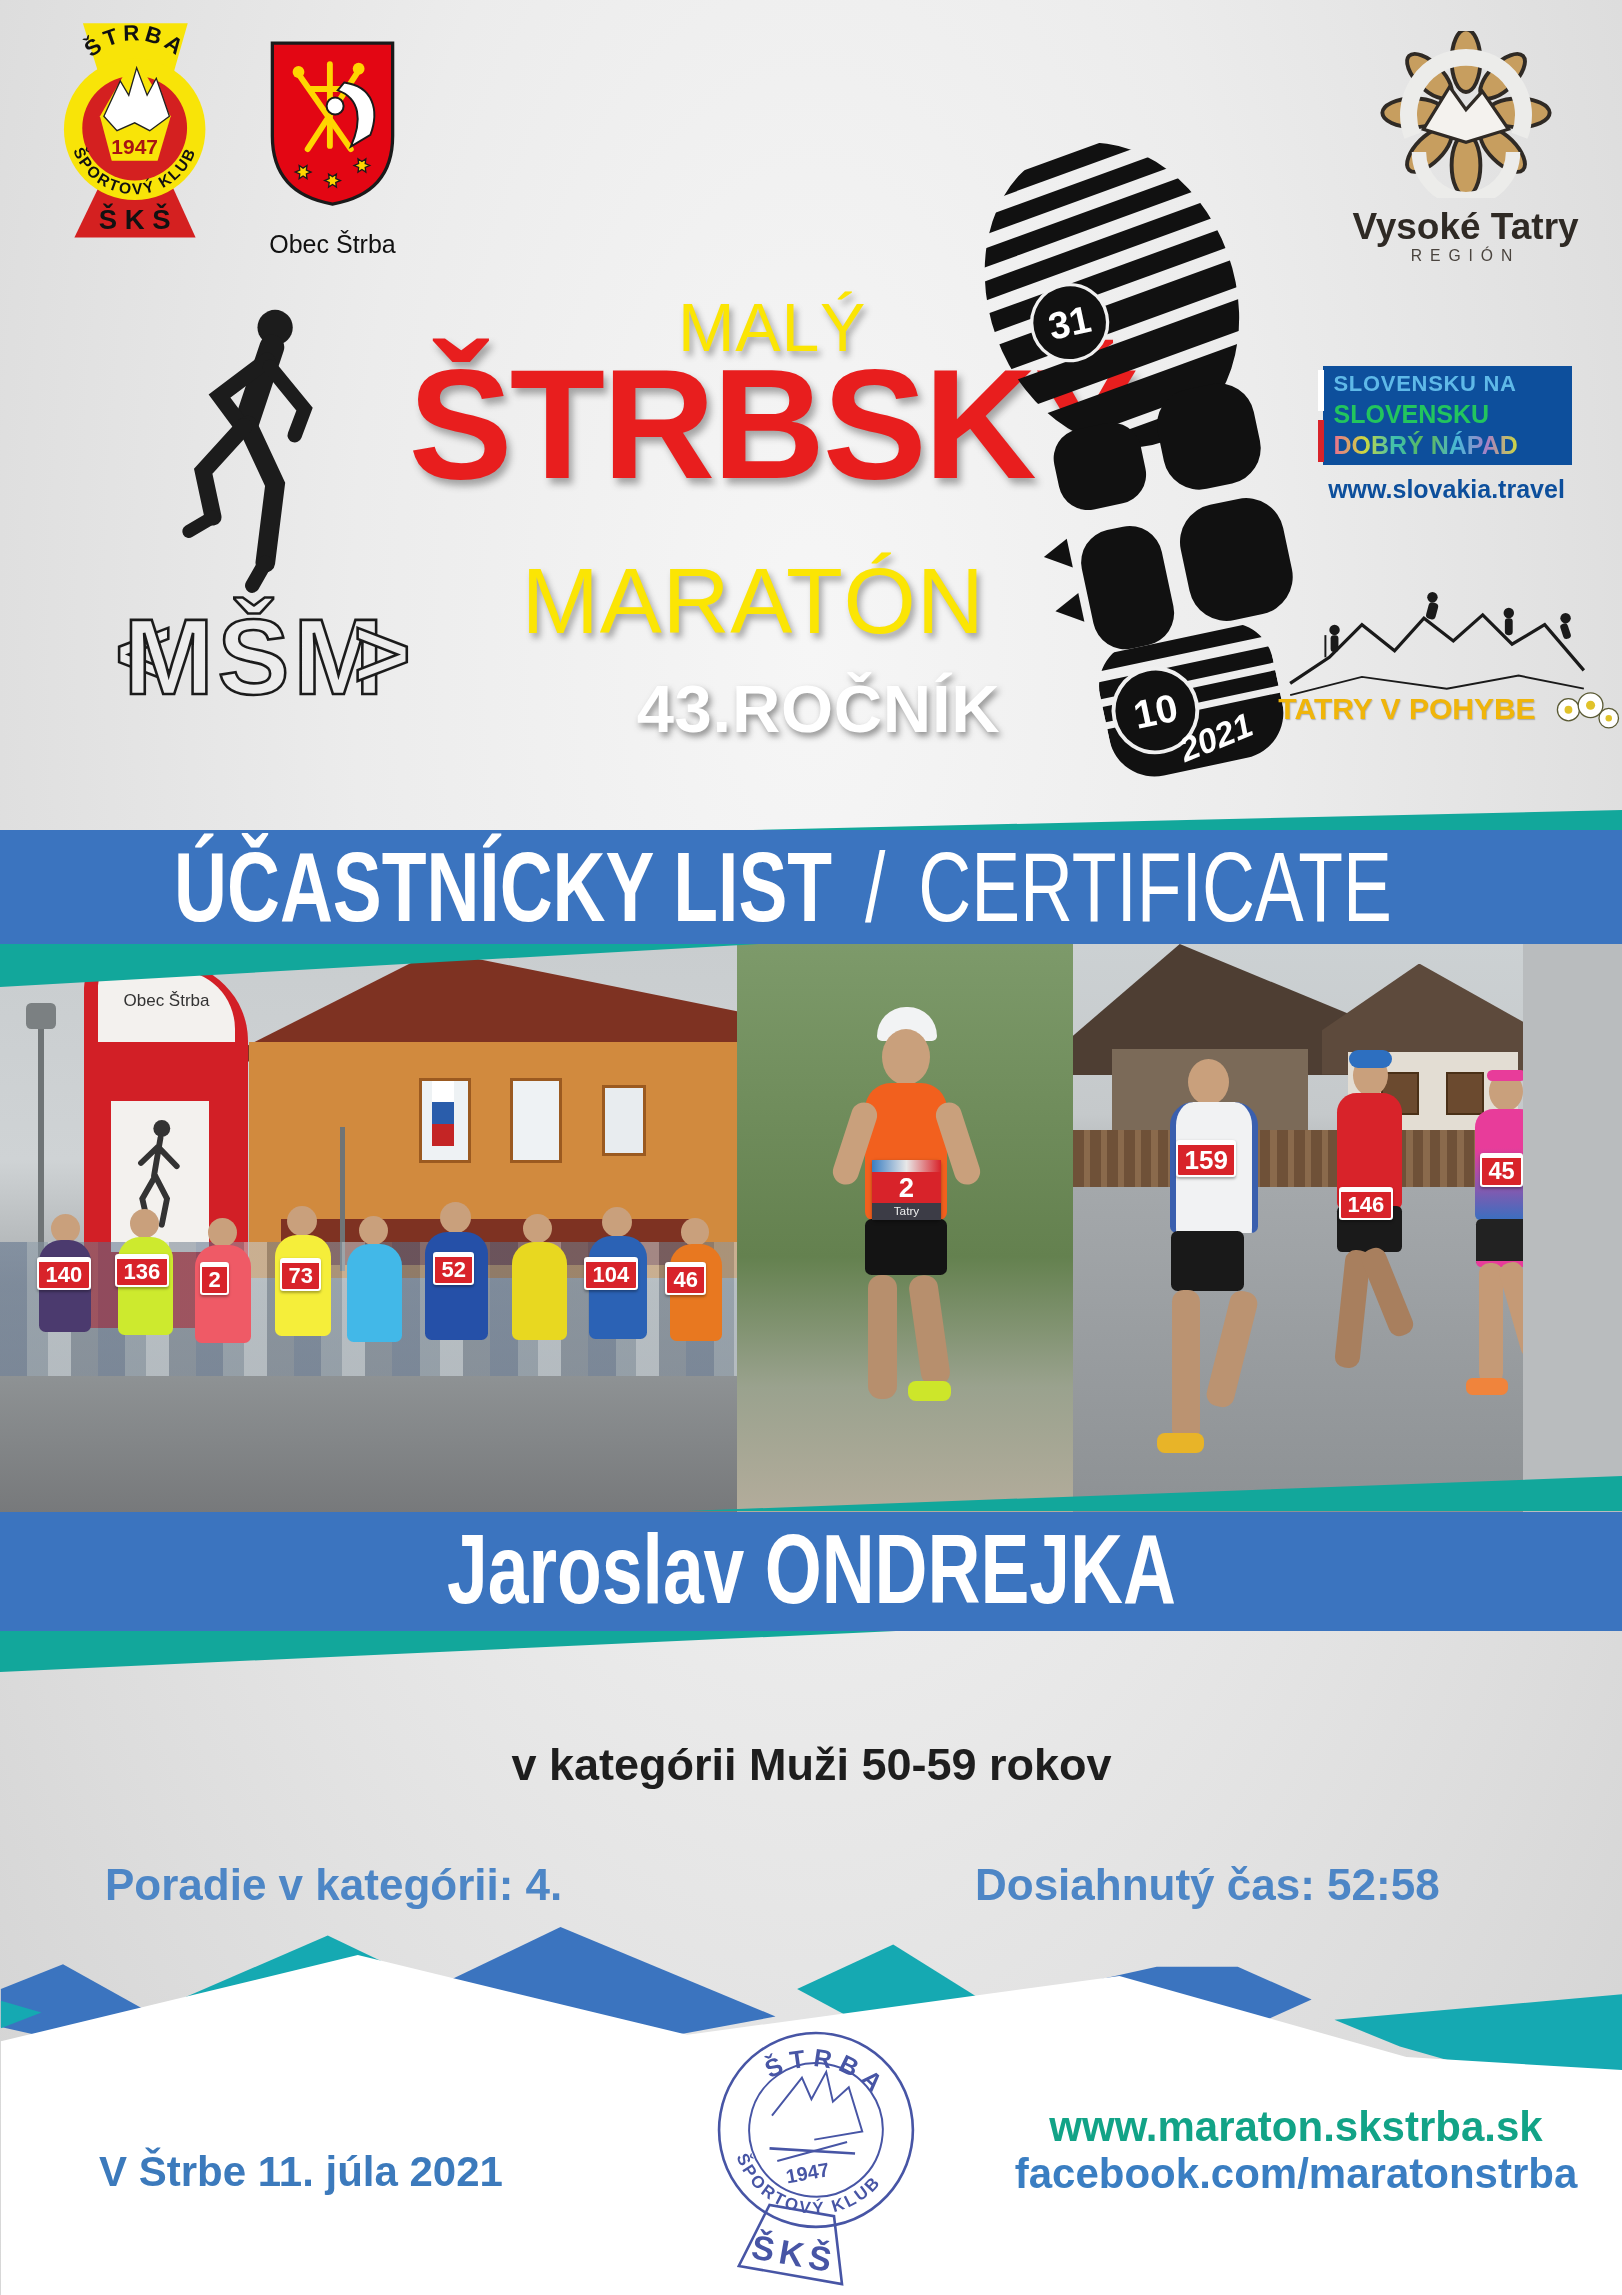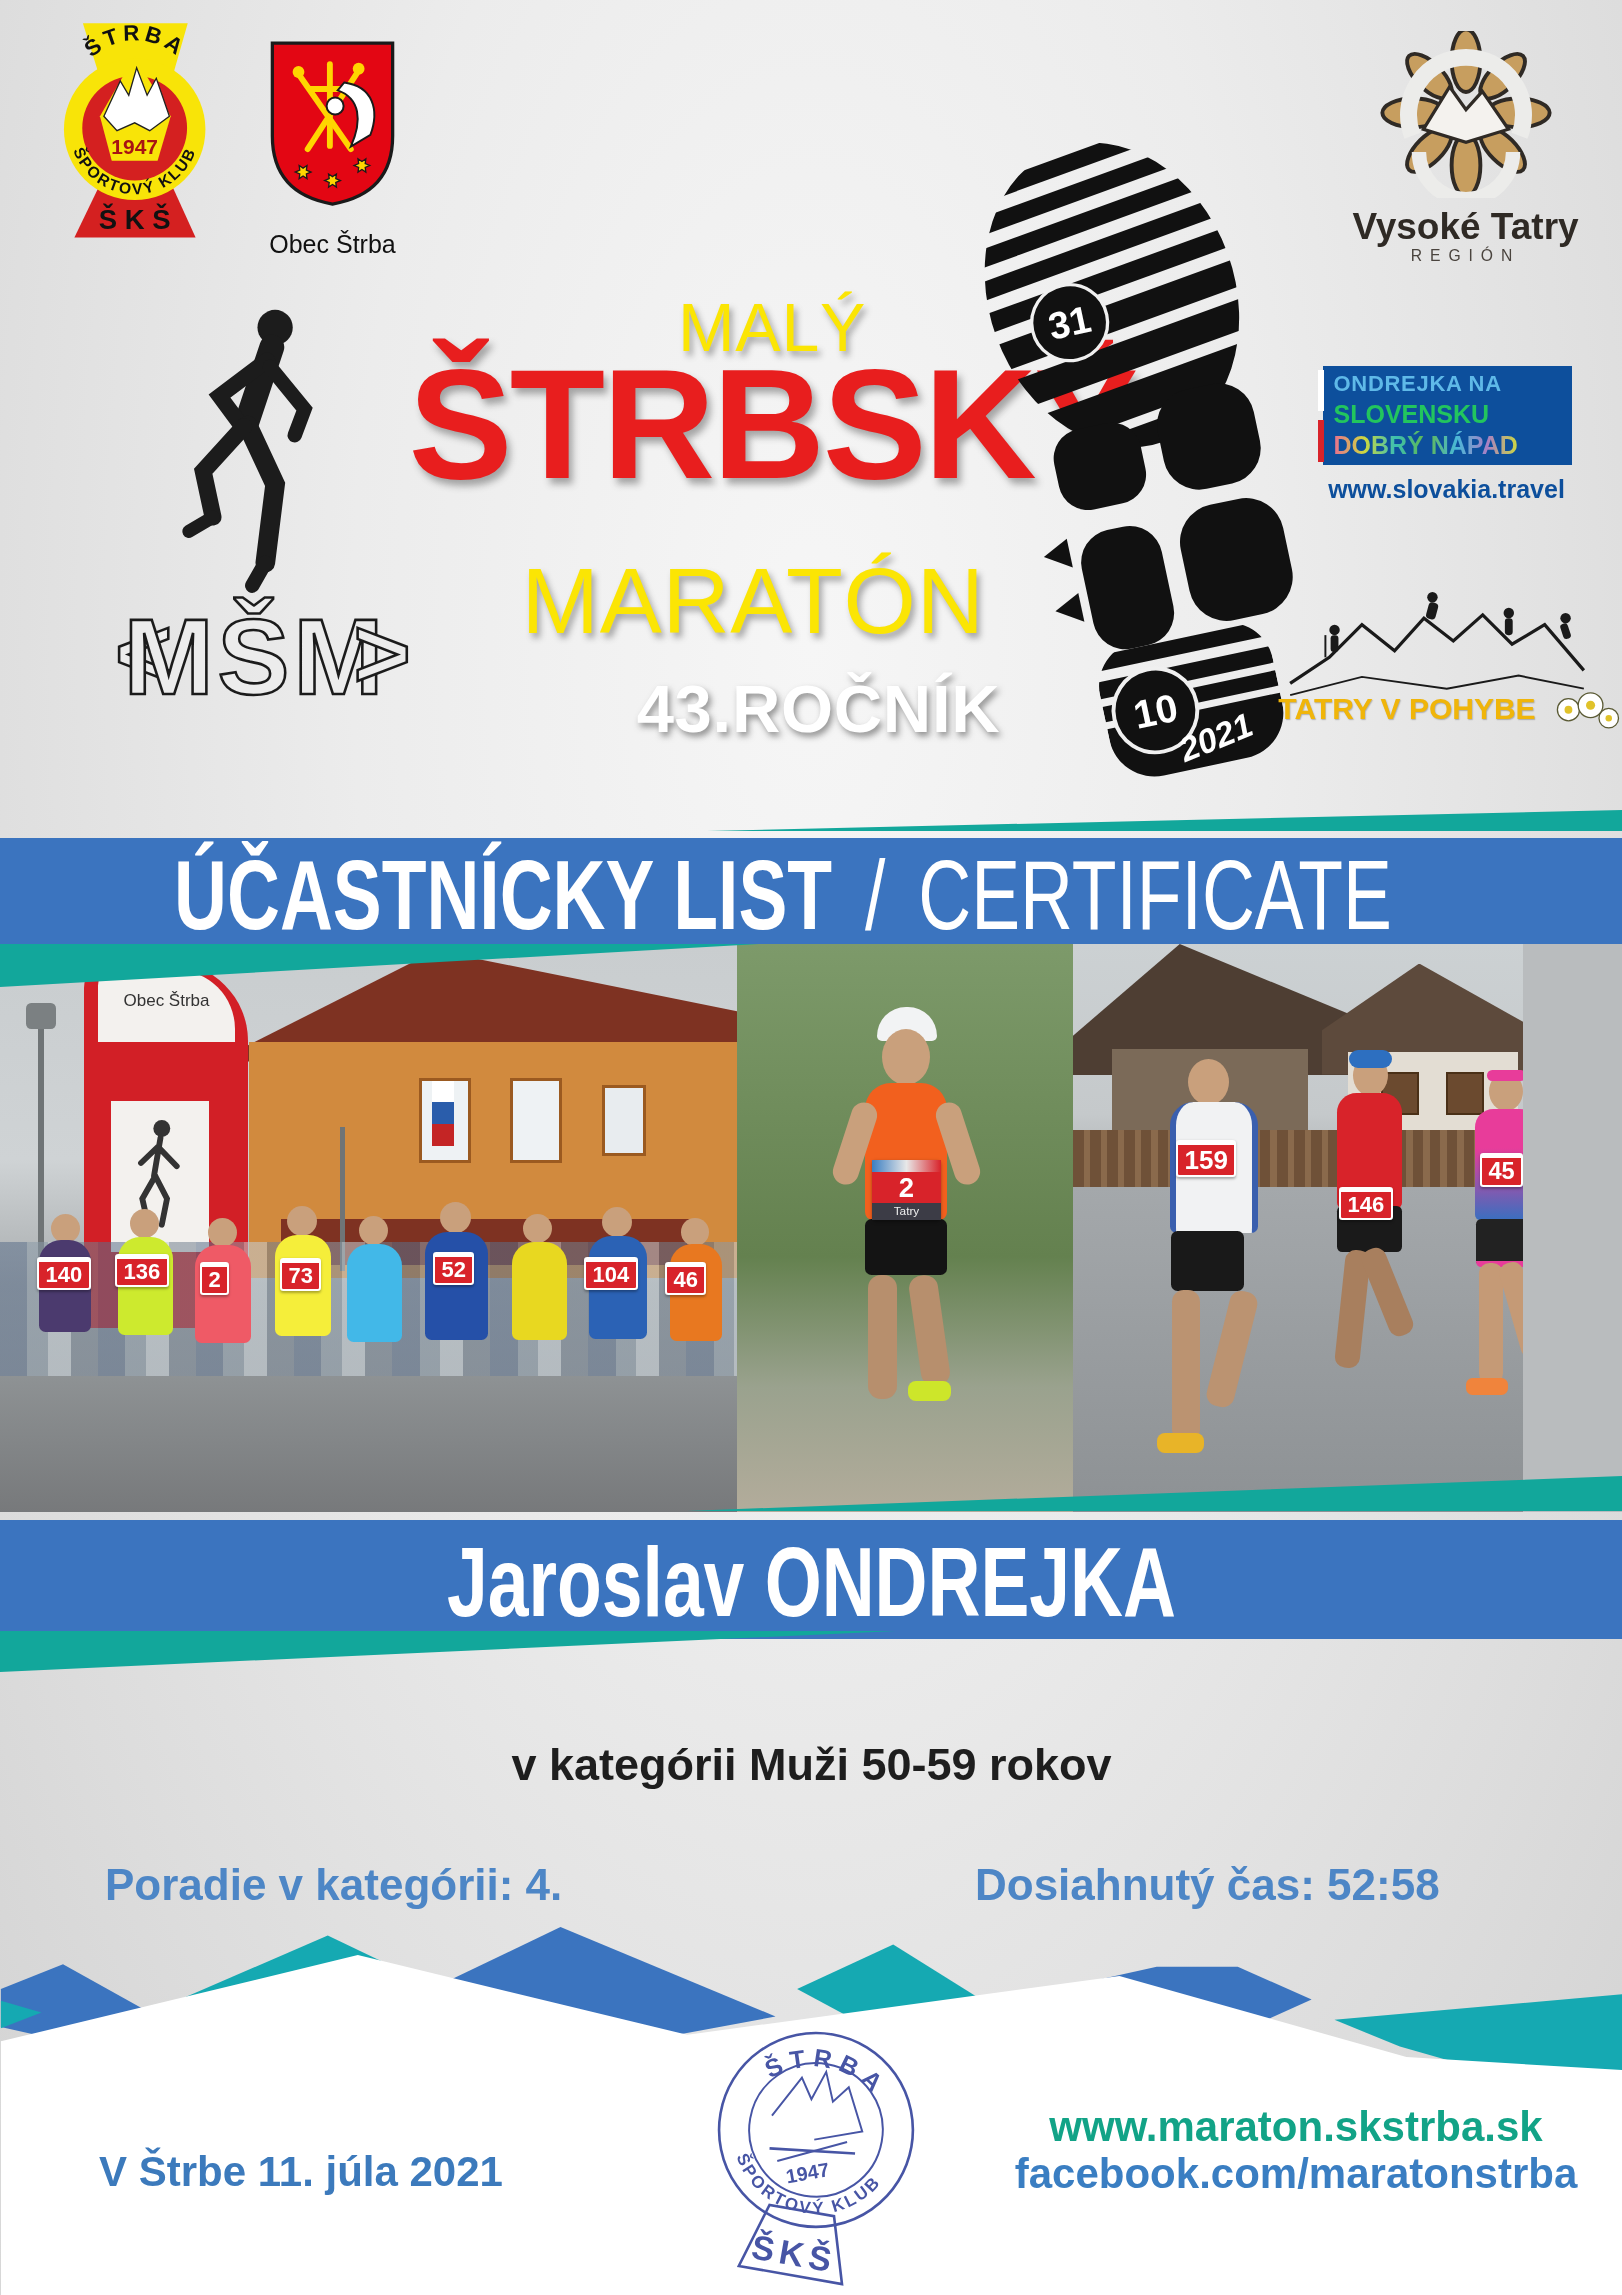--- a/index.html
+++ b/index.html
@@ -1,20 +1,20 @@
 <!DOCTYPE html>
 <html style="font-size:10.5px"><head>
 <meta charset="utf-8">
 <style>
   html,body{margin:0;padding:0;background:#9b9b9b;}
   #poster{position:relative;width:1623px;height:2295px;overflow:hidden;
     font-family:"Liberation Sans",sans-serif;
     background:radial-gradient(ellipse at 50% 28%,#f6f6f6 0%,#ececec 40%,#dcdcdc 78%,#d2d2d2 100%);}
   .abs{position:absolute;}
-  .ctr{display:flex;align-items:flex-end;justify-content:center;margin-top:8px;}
+  .ctr{display:flex;align-items:flex-start;justify-content:center;}
   
   .blueband{left:0;width:1623px;background:#3b74bf;}
   .tealwedge{background:#12a79b;}
   .bandtext{white-space:nowrap;color:#fff;}
   .narrow{display:inline-block;transform:scaleX(.74);transform-origin:center;}
   .b900{font-weight:700;}
   .b400{font-weight:400;}
   
   .t-yellow{color:#fbe504;font-weight:400;text-shadow:3.3px 4.6px 6.5px rgba(70,70,70,.45);}
   .t-red{color:#e81e1e;font-weight:700;text-shadow:3.9px 5.9px 7.9px rgba(70,70,70,.45);}
@@ -158,21 +158,21 @@
     <path d="M 68,160 A 88,88 0 1 1 232,160" fill="none" stroke="#ececea" stroke-width="26"></path>
     <path d="M 78,185 A 66,66 0 0 0 222,185" fill="none" stroke="#ececea" stroke-width="22"></path>
     <polygon points="85,150 125,85 150,120 175,92 215,150 150,170" fill="#f4f2ee" stroke="#2f2a25" stroke-width="5"></polygon>
   </svg>
   <div class="abs" style="left:1341px;top:206px;width:249px;text-align:center;font-size:37px;font-weight:700;color:#2f2a25">Vysoké Tatry</div>
   <div class="abs" style="left:1341px;top:247px;width:249px;text-align:center;font-size:15.7px;letter-spacing:7.9px;color:#4a443e">REGIÓN</div>
 
   <div class="abs" style="left:1323px;top:366px;width:249px;height:99px;background:#0d4f9c;">
     <div class="abs" style="left:-5.2px;top:3.9px;width:5.9px;height:41px;background:#fff"></div>
     <div class="abs" style="left:-5.2px;top:54px;width:5.9px;height:42px;background:#d8232a"></div>
-    <div class="abs" style="left:10.5px;top:5.2px;font-size:22px;font-weight:700;letter-spacing:0.7px;color:#5fb9e8">ONDREJKA NA</div>
+    <div class="abs" style="left:10.5px;top:5.2px;font-size:22px;font-weight:700;letter-spacing:0.7px;color:#5fb9e8">SLOVENSKU NA</div>
     <div class="abs" style="left:10.5px;top:34px;font-size:25px;font-weight:700;color:#22c55e">SLOVENSKU</div>
     <div class="abs rainbow" style="left:10.5px;top:65px;font-size:25px;font-weight:700">DOBRÝ NÁPAD</div>
   </div>
   <div class="abs" style="left:1309px;top:475px;width:275px;text-align:center;font-size:25px;font-weight:700;color:#0d4f9c">www.slovakia.travel</div>
 
   <svg class="abs" style="left:1283px;top:579px" width="308" height="124" viewBox="0 0 470 190">
     <polyline points="10,160 70,120 120,70 170,110 215,60 260,95 305,55 350,100 400,70 460,140" fill="none" stroke="#1a1a1a" stroke-width="5"></polyline>
     <polyline points="10,178 120,150 250,168 360,148 460,168" fill="none" stroke="#1a1a1a" stroke-width="3"></polyline>
     <g fill="#1a1a1a">
       <circle cx="78" cy="78" r="8"></circle>

